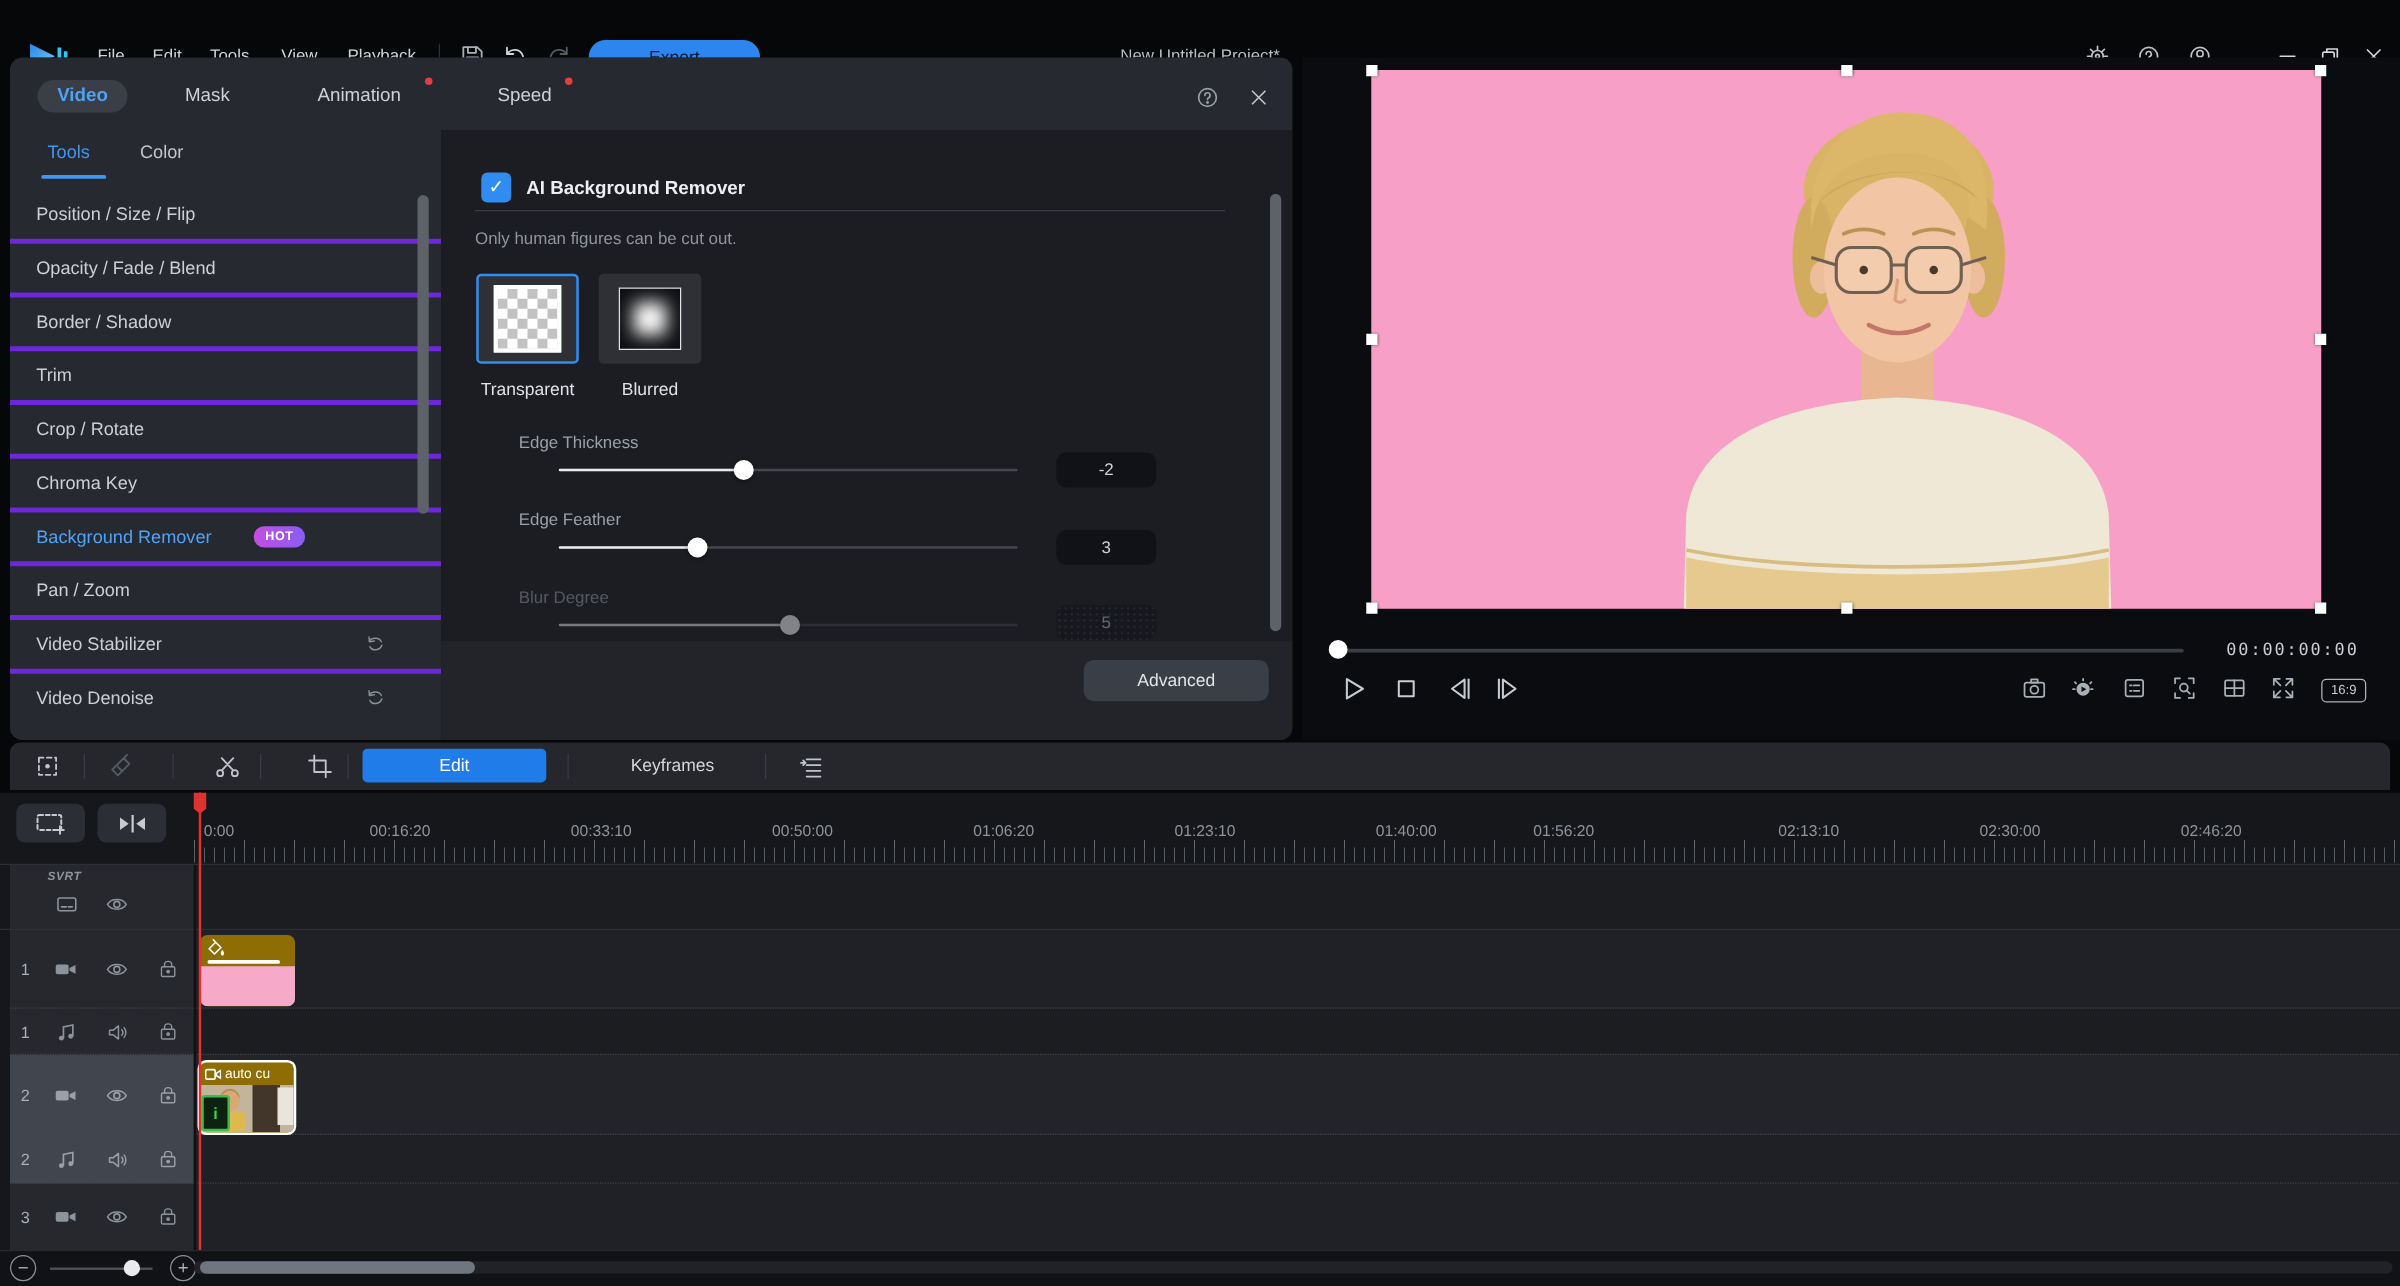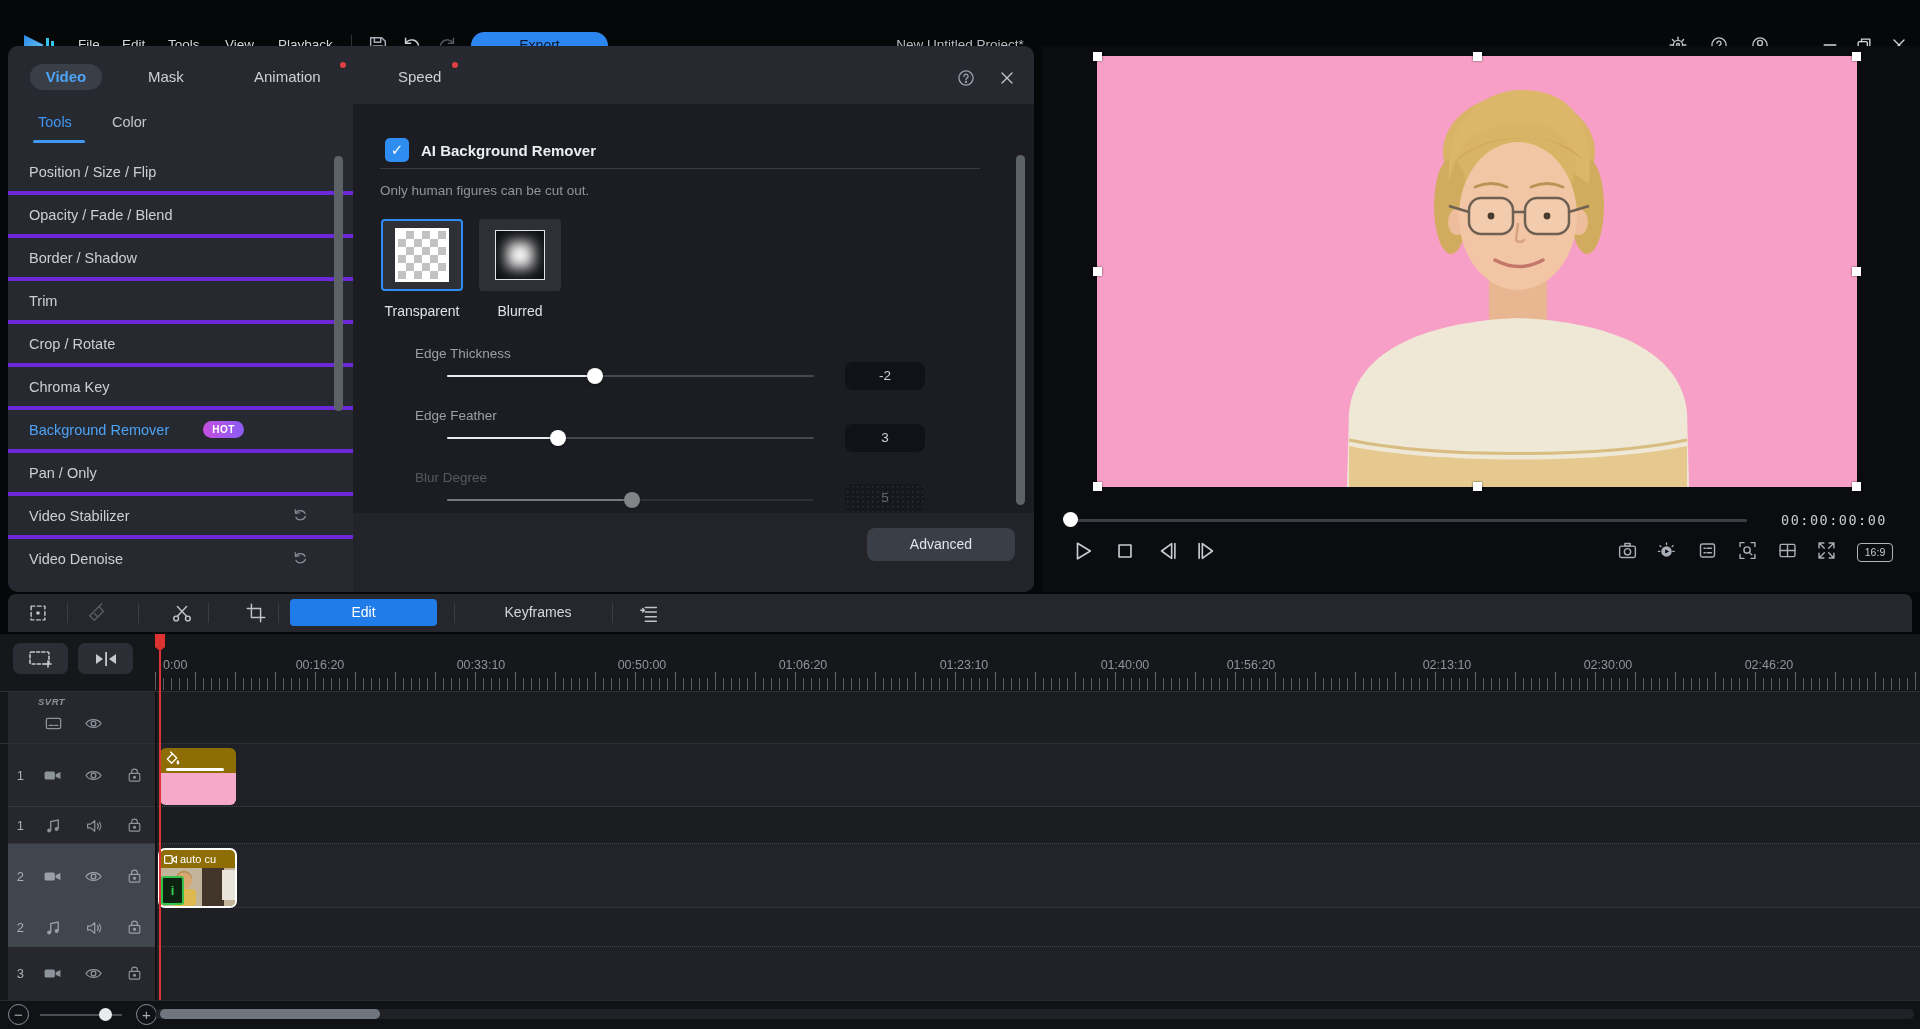--- a/index.html
+++ b/index.html
@@ -247,21 +247,21 @@
           <span>Crop / Rotate</span>
         </div>
       <div class="tool-row">
           <span>Chroma Key</span>
         </div>
       <div class="tool-row active">
         <span>Background Remover</span>
         <span class="hot-badge">HOT</span>
       </div>
       <div class="tool-row">
-          <span>Pan / Only</span>
+          <span>Pan / Zoom</span>
         </div>
       <div class="tool-row">
           <span>Video Stabilizer</span>
         <span class="reset-ic">
           <svg width="17" height="17" viewBox="0 0 24 24" class="ic" style="stroke:#8a9097">
               <path d="M19,13 C17,19 8,20 5.5,14.5 M5,8 C8,4 16,4 18.5,9"></path>
               <polyline points="4.5,3.5 5,9 10.5,8.2"></polyline>
             </svg>
         </span>
       </div>

